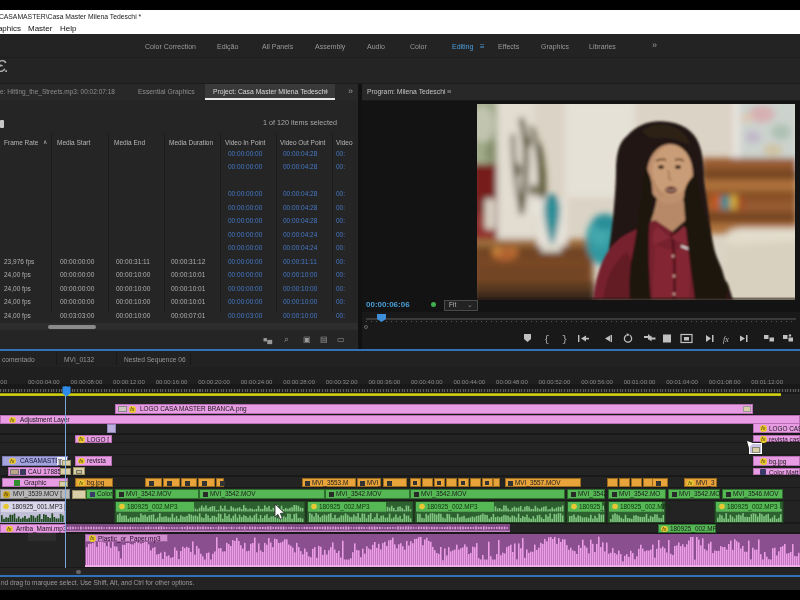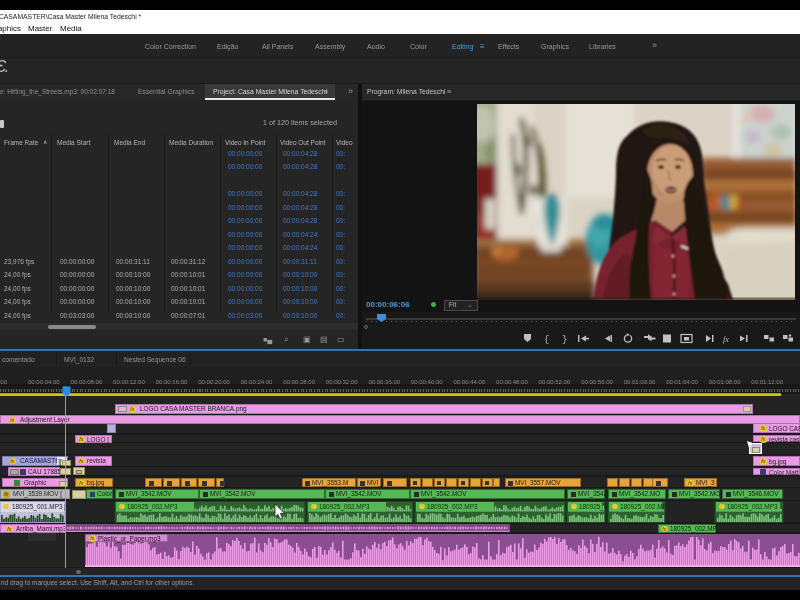--- a/index.html
+++ b/index.html
@@ -3,21 +3,21 @@
 *{margin:0;padding:0;box-sizing:border-box}
 body{width:800px;height:600px;overflow:hidden;background:#000;
 font-family:"Liberation Sans",sans-serif;position:relative}
 .ab{position:absolute}
 </style></head><body>
 <div style="position:absolute;left:0px;top:0px;width:800px;height:10px;background:#000"></div>
 <div style="position:absolute;left:0px;top:10px;width:800px;height:23.5px;background:#fff"></div>
 <div style="position:absolute;left:-3px;top:14px;font-size:6.8px;color:#1a1a1a;white-space:pre;line-height:1;">:CASAMASTER\Casa Master Milena Tedeschi *</div>
 <div style="position:absolute;left:-11px;top:25px;font-size:8px;color:#111;white-space:pre;line-height:1;">Graphics</div>
 <div style="position:absolute;left:28px;top:25px;font-size:8px;color:#111;white-space:pre;line-height:1;">Master</div>
-<div style="position:absolute;left:60px;top:25px;font-size:8px;color:#111;white-space:pre;line-height:1;">Media</div>
+<div style="position:absolute;left:60px;top:25px;font-size:8px;color:#111;white-space:pre;line-height:1;">Help</div>
 <div style="position:absolute;left:0px;top:33.5px;width:800px;height:23.5px;background:#232323"></div>
 <div style="position:absolute;left:145px;top:43px;font-size:7px;color:#9a9a9a;white-space:pre;line-height:1;">Color Correction</div>
 <div style="position:absolute;left:217px;top:43px;font-size:7px;color:#9a9a9a;white-space:pre;line-height:1;">Edição</div>
 <div style="position:absolute;left:262px;top:43px;font-size:7px;color:#9a9a9a;white-space:pre;line-height:1;">All Panels</div>
 <div style="position:absolute;left:315px;top:43px;font-size:7px;color:#9a9a9a;white-space:pre;line-height:1;">Assembly</div>
 <div style="position:absolute;left:367px;top:43px;font-size:7px;color:#9a9a9a;white-space:pre;line-height:1;">Audio</div>
 <div style="position:absolute;left:410px;top:43px;font-size:7px;color:#9a9a9a;white-space:pre;line-height:1;">Color</div>
 <div style="position:absolute;left:452px;top:43px;font-size:7px;color:#4b9fdf;white-space:pre;line-height:1;">Editing</div>
 <div style="position:absolute;left:480px;top:42.5px;font-size:8px;color:#4b9fdf;white-space:pre;line-height:1;">≡</div>
 <div style="position:absolute;left:498px;top:43px;font-size:7px;color:#9a9a9a;white-space:pre;line-height:1;">Effects</div>

